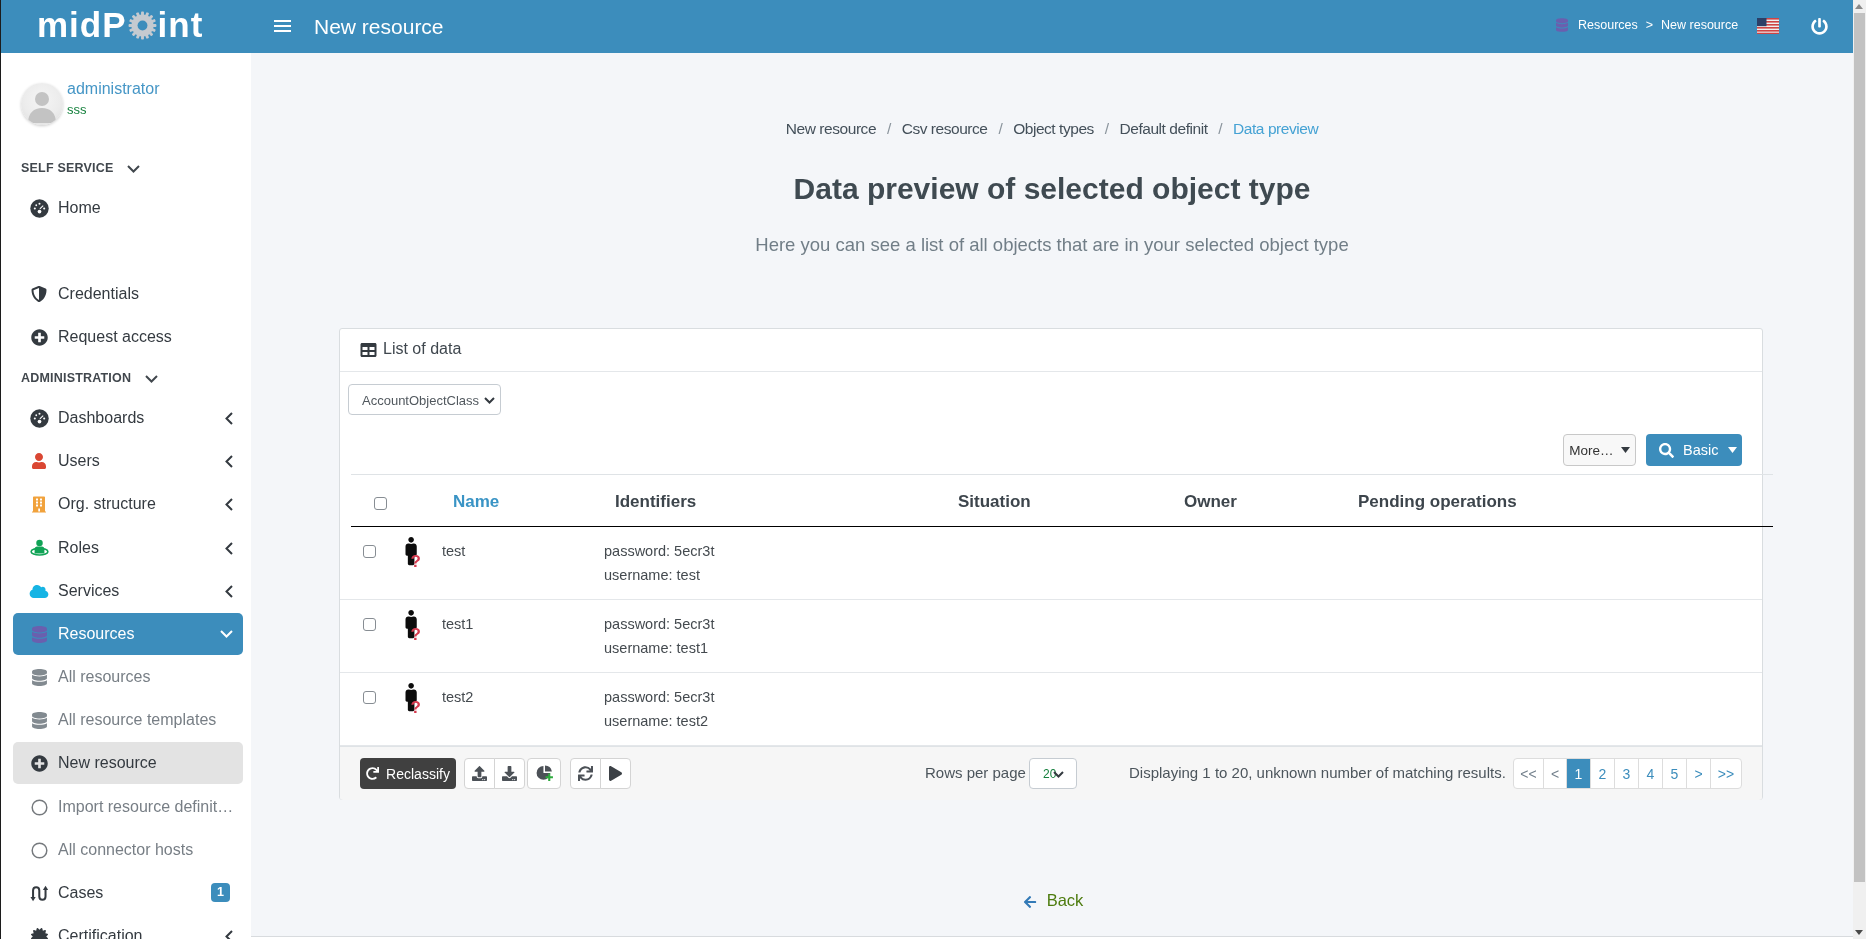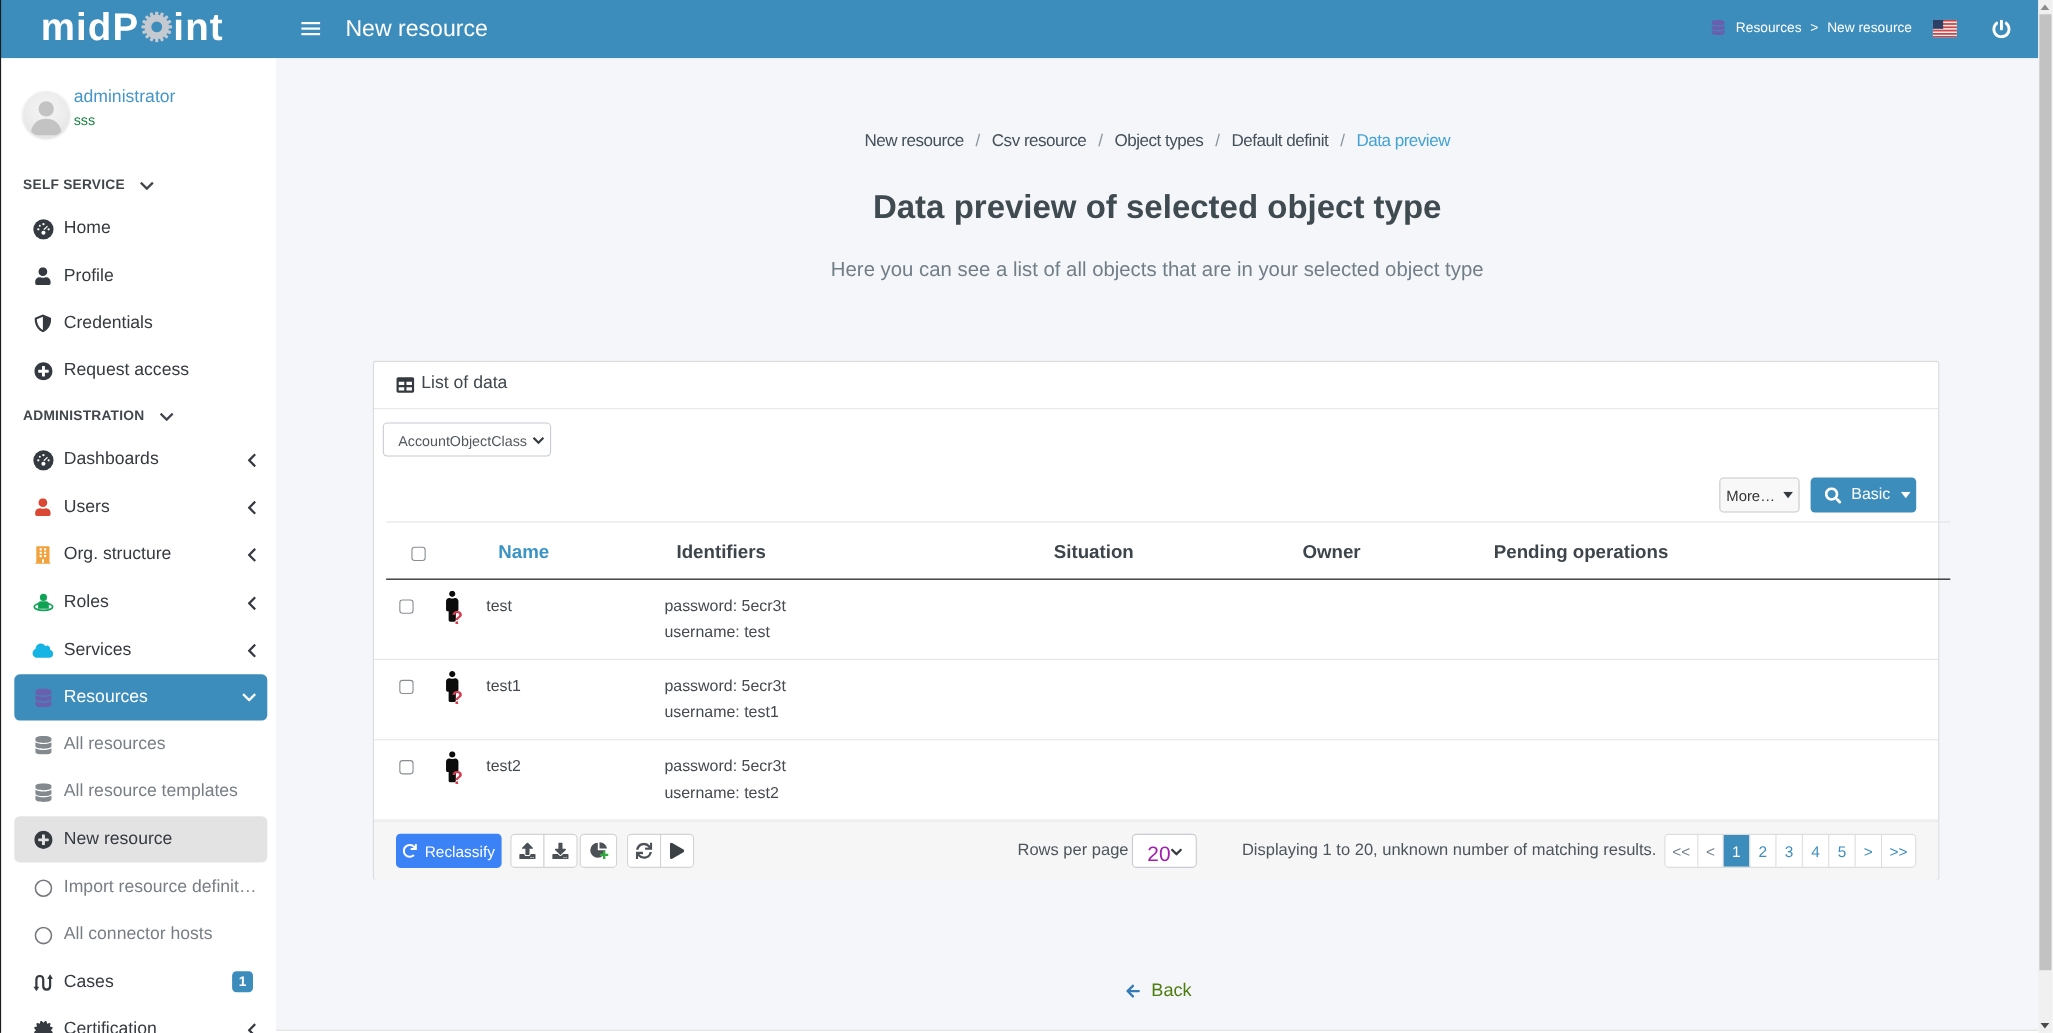--- a/index.html
+++ b/index.html
@@ -60,27 +60,27 @@
 .thtxt { top:17px; }
 .cb { width:13px; height:13px; border:1px solid #878d93; border-radius:3px; background:#fff; position:absolute; left:23px; }
 .row { position:absolute; left:0; width:100%; height:73px; border-bottom:1px solid #e4e7ea; font-size:14.5px; color:#444a4f; }
 .row .cb { top:18px; }
 .row .picon { position:absolute; left:61px; top:10px; width:20px; height:32px; }
 .row .nm { position:absolute; left:102px; top:16px; }
 .row .pw { position:absolute; left:264px; top:16px; }
 .row .un { position:absolute; left:264px; top:40px; }
 
 #card-ftr { position:absolute; left:0; top:417px; width:100%; height:54px; background:#f6f6f6; border-top:1px solid #dfe3e6; border-radius:0 0 3px 3px; }
-#reclassify { position:absolute; left:20px; top:11px; width:96px; height:31px; background:#3b82f6; border-radius:4px; color:#fff; font-size:14px; display:flex; align-items:center; justify-content:center; gap:7px; }
+#reclassify { position:absolute; left:20px; top:11px; width:96px; height:31px; background:#404040; border-radius:4px; color:#fff; font-size:14px; display:flex; align-items:center; justify-content:center; gap:7px; }
 .ibtn { position:absolute; top:11px; width:31px; height:31px; background:#fff; border:1px solid #d4d4d4; display:flex; align-items:center; justify-content:center; }
 .rnd-l { border-radius:4px 0 0 4px; }
 .rnd-r { border-radius:0 4px 4px 0; }
 .rnd { border-radius:4px; }
 #rpp-label { position:absolute; left:585px; top:17px; font-size:15px; color:#4c555c; }
-#rpp-sel { position:absolute; left:689px; top:11px; width:59px; height:31px; border:1px solid #c6ccd2; border-radius:4px; background:#fff; font-size:19px; color:#a21caf; }
+#rpp-sel { position:absolute; left:689px; top:11px; width:48px; height:31px; border:1px solid #c6ccd2; border-radius:4px; background:#fff; font-size:12px; color:#15803d; }
 #disp { position:absolute; left:773px; top:17px; font-size:15px; color:#4c555c;margin-left:16px; }
 #pager { position:absolute; right:20px; top:11px; height:31px; display:flex; border:1px solid #ddd; border-radius:4px; background:#fff; overflow:hidden; }
 .pg { height:29px; border-right:1px solid #ddd; display:flex; align-items:center; justify-content:center; font-size:14px; color:#3c8dbc; }
 .pg.edge { width:30px; color:#73808c; }
 .pg.num { width:24px; }
 .pg.act { background:#3c8dbc; color:#fff; }
 .pg:last-child { border-right:none; }
 
 #backlink { position:absolute; left:0; top:838px; width:1602px; text-align:center; font-size:16.5px; color:#4d7c0f; }
 #backlink svg { vertical-align:-3px; margin-right:8px; }
@@ -172,28 +172,20 @@
             <circle cx="130" cy="256" r="28"></circle>
             <circle cx="382" cy="256" r="28"></circle>
             <circle cx="168" cy="168" r="24"></circle>
             <path d="M256 256 L345 167 l20 20 -89 89z"></path>
             <circle cx="256" cy="340" r="50"></circle>
           </g>
         </svg>
       </div>
     <div class="txt">Home</div>
   </div>
-  <div class="mi" style="top:177px;">
-    <div class="ico">
-        <svg width="16" height="16" viewBox="0 0 448 512">
-          <path fill="#343a40" d="M224 256c70.7 0 128-57.3 128-128S294.7 0 224 0 96 57.3 96 128s57.3 128 128 128zm89.6 32h-16.7c-22.2 10.2-46.9 16-72.9 16s-50.6-5.8-72.9-16h-16.7C60.2 288 0 348.2 0 422.4V464c0 26.5 21.5 48 48 48h352c26.5 0 48-21.5 48-48v-41.6c0-74.2-60.2-134.4-134.4-134.4z"></path>
-        </svg>
-      </div>
-    <div class="txt">Profile</div>
-  </div>
   <div class="mi" style="top:220px;">
     <div class="ico">
         <svg width="16" height="18" viewBox="0 0 512 512" style="transform:scaleX(-1);">
           <path fill="#343a40" d="M466.5 83.7l-192-80a48.15 48.15 0 0 0-36.9 0l-192 80C27.7 91.1 16 108.6 16 128c0 198.5 114.5 335.7 221.5 380.3 11.8 4.9 25.1 4.9 36.9 0C360.1 463.7 496 340.3 496 128c0-19.4-11.7-36.9-29.5-44.3zM256.1 446.3l-.1-381 175.9 73.3c-3.3 151.4-82.1 261.1-175.8 307.7z"></path>
         </svg>
       </div>
     <div class="txt">Credentials</div>
   </div>
   <div class="mi" style="top:263px;">
     <div class="ico">

